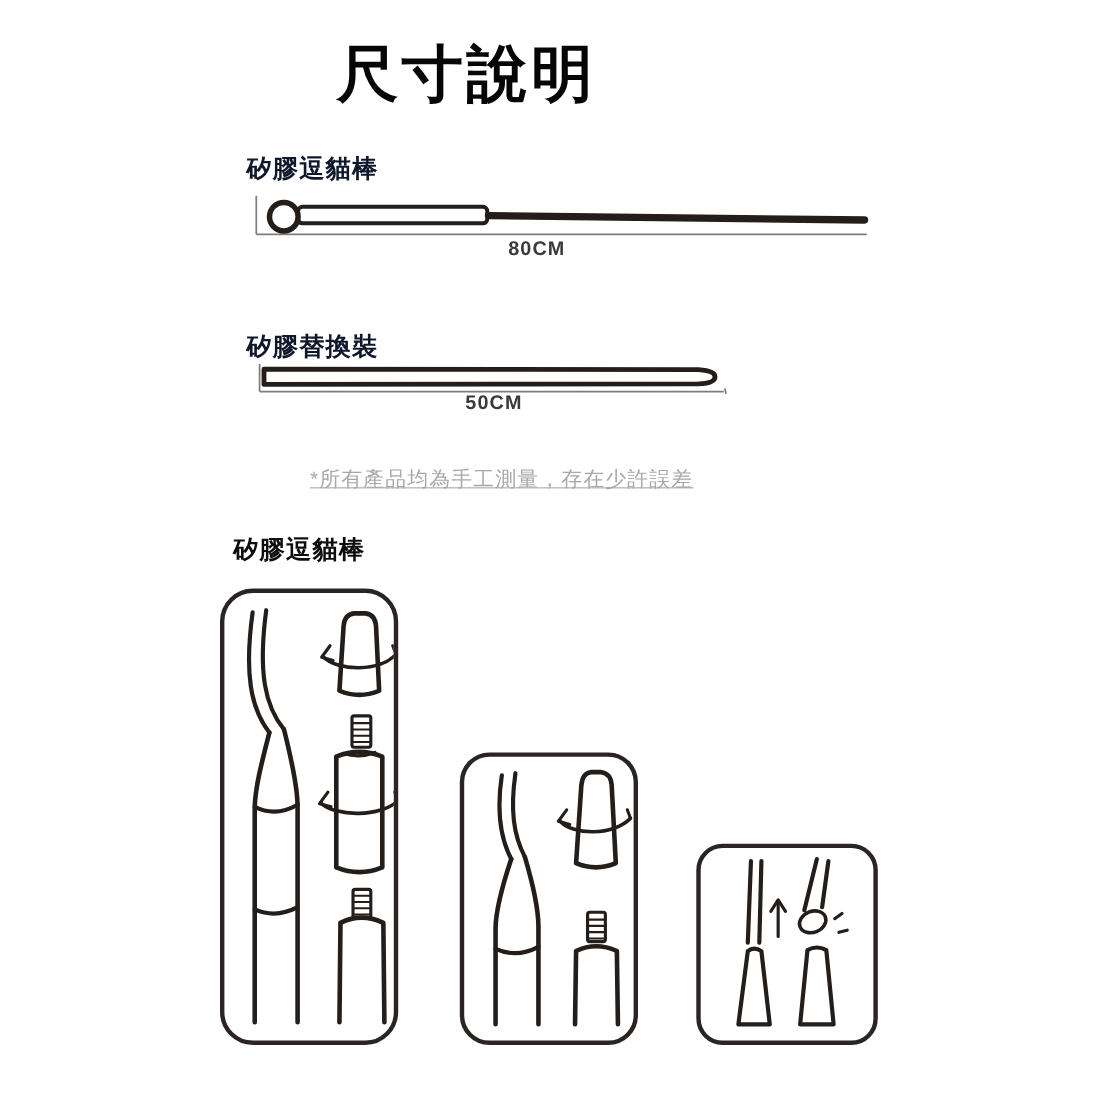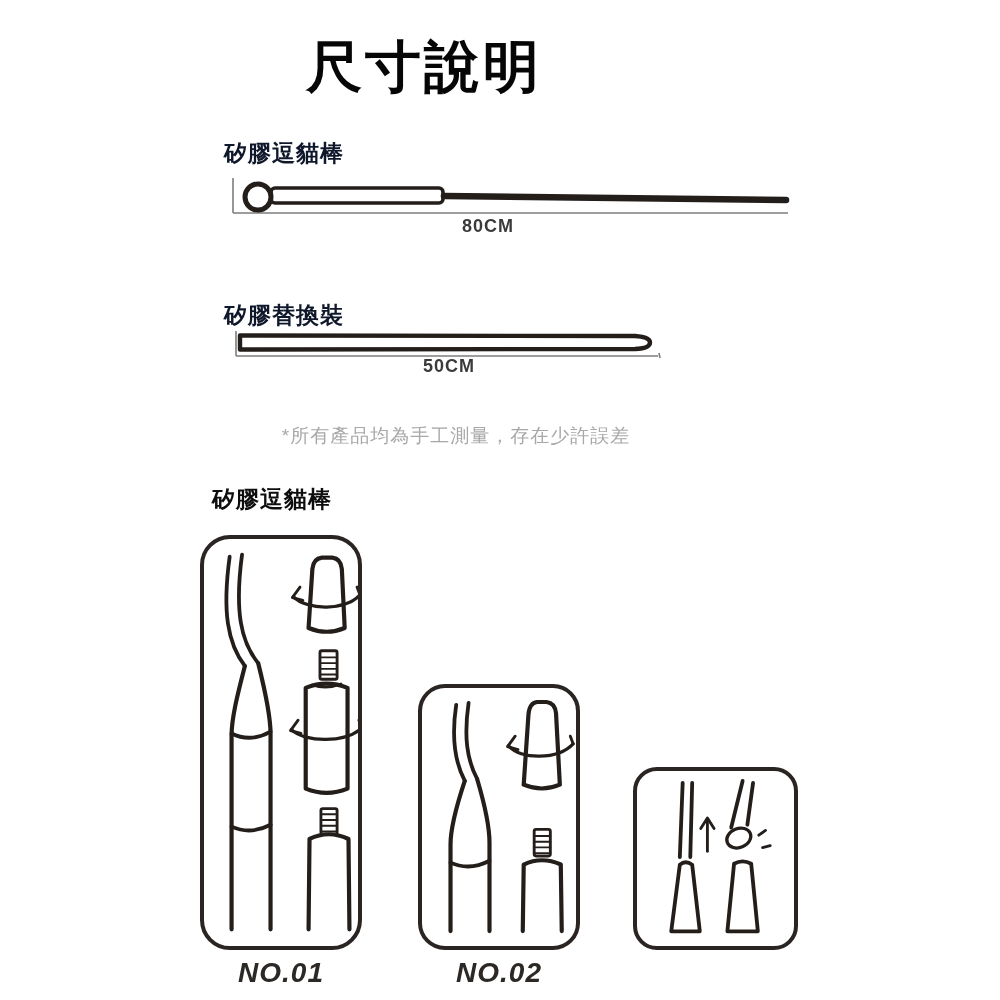--- a/index.html
+++ b/index.html
@@ -15,21 +15,21 @@
   }
   .product-label{
     font-size:23px;font-weight:bold;color:#0f172a;letter-spacing:1px;
   }
   .dim-label{
     width:110px;text-align:center;font-size:18px;font-weight:bold;
     color:#3a3a3a;letter-spacing:1px;
   }
   .note{
     top:423px;left:0;width:912px;text-align:center;
-    font-size:19px;color:#a8a8a8;letter-spacing:1px;
+    font-size:19px;color:#a8a8a8;letter-spacing:1px;text-decoration:underline;
   }
   .usage-heading{
     left:212px;top:484px;font-size:23px;font-weight:bold;color:#0d0d0d;letter-spacing:1px;
   }
   .panel{
     background:#fff;border:4px solid #2a2422;box-sizing:border-box;
   }
   .panel svg{display:block;width:100%;height:100%;}
   .step-label{
     text-align:center;font-size:28px;font-weight:bold;font-style:italic;
@@ -97,21 +97,20 @@
         <path d="M99,184 L91,195 L102,198" stroke-width="3"></path>
         <path d="M166,192 l-3,-8" stroke-width="3"></path>
       </g>
       <g class="ink">
         <rect x="123" y="277" width="17" height="27" rx="2" stroke-width="3"></rect>
         <path d="M123,283 h17 M123,289 h17 M123,295 h17 M123,301 h17" stroke-width="2"></path>
         <path d="M110,404 L111,309 Q131,299 152,309 L153,404" stroke-width="4.4"></path>
       </g>
     </svg>
   </div>
-  <div class="step-label">NO.01</div>
 </div>
 
 <div class="abs" style="left:418px;top:684px;width:162px;">
   <div class="panel" style="width:162px;height:266px;border-radius:27px;">
     <svg viewBox="0 0 162 266">
       <g class="ink">
         <path d="M36,15 C31,48 34,74 45,95" stroke-width="4"></path>
         <path d="M49,13 C44,48 47,72 58,93" stroke-width="4"></path>
         <path d="M45,95 C36,122 30,146 30,162 L30,253" stroke-width="4.4"></path>
         <path d="M58,93 C66,120 71,144 71,160 L71,253" stroke-width="4.4"></path>
@@ -123,21 +122,20 @@
         <path d="M98,48 L90,59 L101,62" stroke-width="3"></path>
         <path d="M159,56 l-3,-8" stroke-width="3"></path>
       </g>
       <g class="ink">
         <rect x="118" y="146" width="17" height="28" rx="2" stroke-width="3"></rect>
         <path d="M118,153 h17 M118,159 h17 M118,165 h17 M118,171 h17" stroke-width="2"></path>
         <path d="M106,253 L107,183 Q126,174 146,183 L147,253" stroke-width="4.4"></path>
       </g>
     </svg>
   </div>
-  <div class="step-label">NO.02</div>
 </div>
 
 <div class="abs" style="left:633px;top:767px;width:165px;">
   <div class="panel" style="width:165px;height:183px;border-radius:24px;">
     <svg viewBox="0 0 165 183">
       <g class="ink">
         <path d="M48,12 L45,90" stroke-width="4"></path>
         <path d="M58,12 L56,90" stroke-width="4"></path>
         <path d="M45,98 Q51,93 58,98 L66,168 L36,168 Z" stroke-width="4"></path>
       </g>

